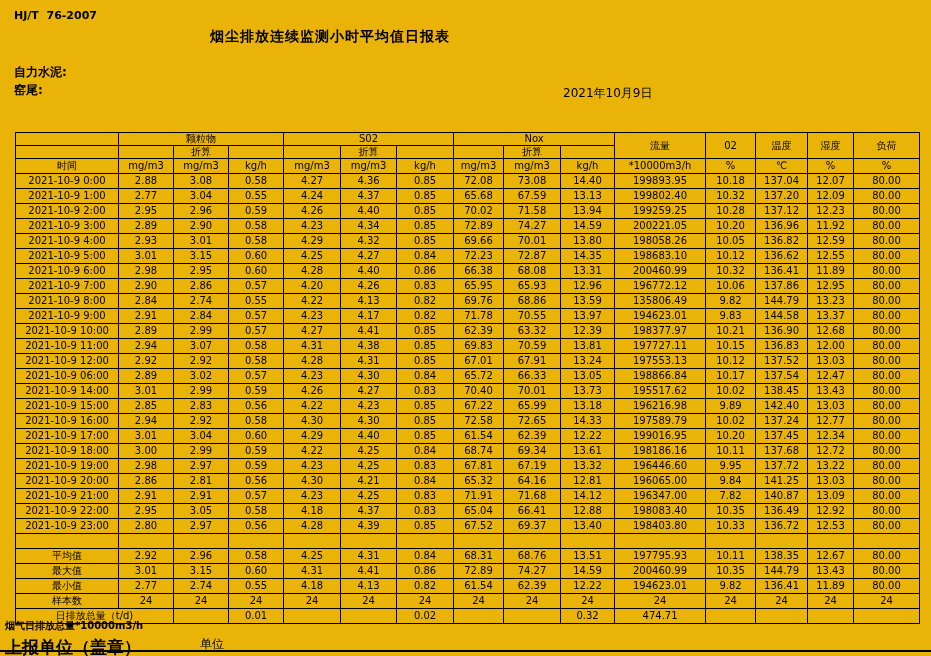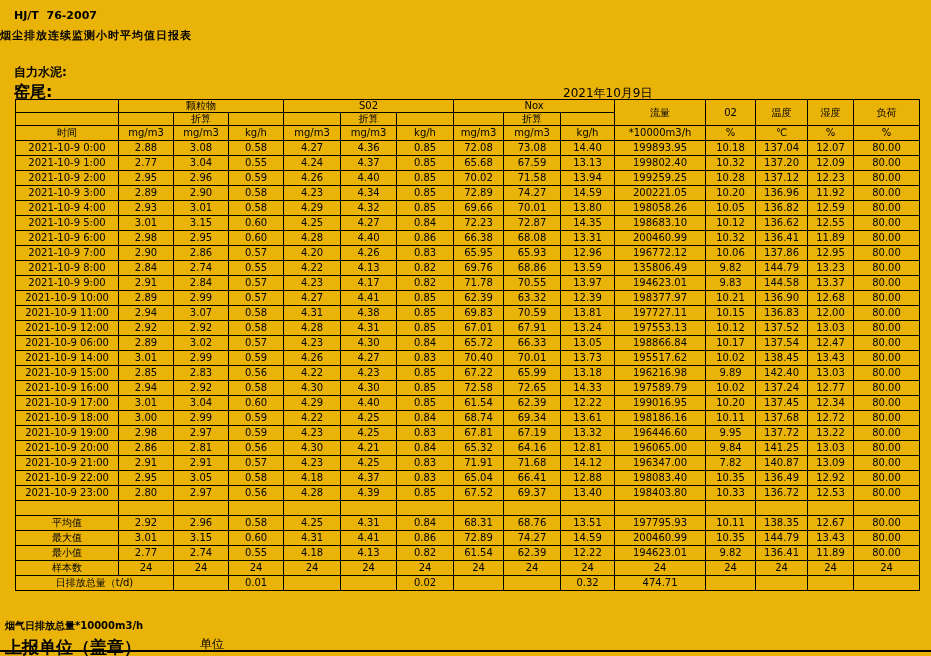--- a/index.html
+++ b/index.html
@@ -1,24 +1,24 @@
 <!DOCTYPE html>
 <html><head>
 <meta charset="utf-8">
 <style>
   html,body{margin:0;padding:0;background:#fff;}
   .page{position:relative;width:931px;height:656px;background:#eab308;color:#000;
         font-family:"DejaVu Sans",sans-serif;overflow:hidden;}
   .doc-code{position:absolute;left:14px;top:9px;font-size:11px;font-weight:bold;white-space:pre;}
-  .title{position:absolute;left:0;top:28px;width:660px;text-align:left;
-         font-size:11px;font-weight:bold;letter-spacing:1px;}
+  .title{position:absolute;left:0;top:28px;width:660px;text-align:center;
+         font-size:14px;font-weight:bold;letter-spacing:1px;}
   .company{position:absolute;left:14px;top:64px;font-size:12px;font-weight:bold;}
-  .station{position:absolute;left:14px;top:82px;font-size:16px;font-weight:bold;}
+  .station{position:absolute;left:14px;top:82px;font-size:12px;font-weight:bold;}
   .date{position:absolute;left:563px;top:85px;font-size:12px;}
-  table.report{position:absolute;left:15px;top:99px;width:904px;border-collapse:collapse;
+  table.report{position:absolute;left:15px;top:132px;width:904px;border-collapse:collapse;
                table-layout:fixed;padding-left:28px;}
   table.report td{border:1px solid #000;padding:0;margin:0;text-align:center;vertical-align:middle;
                   font-size:10px;line-height:14px;height:14px;white-space:nowrap;overflow:hidden;}
   table.report tr.h1 td, table.report tr.h2 td{height:12px;line-height:12px;}
   table.report tr.h3 td{height:14px;line-height:14px;}
   td.cn{font-size:12px;}
   td.label{font-size:12px;}
   td.total-label{text-align:left;padding-left:4px;}
   .footnote1{position:absolute;left:5px;top:619px;font-size:10px;font-weight:bold;}
   .footnote2{position:absolute;left:5px;top:636px;font-size:17px;font-weight:bold;}

